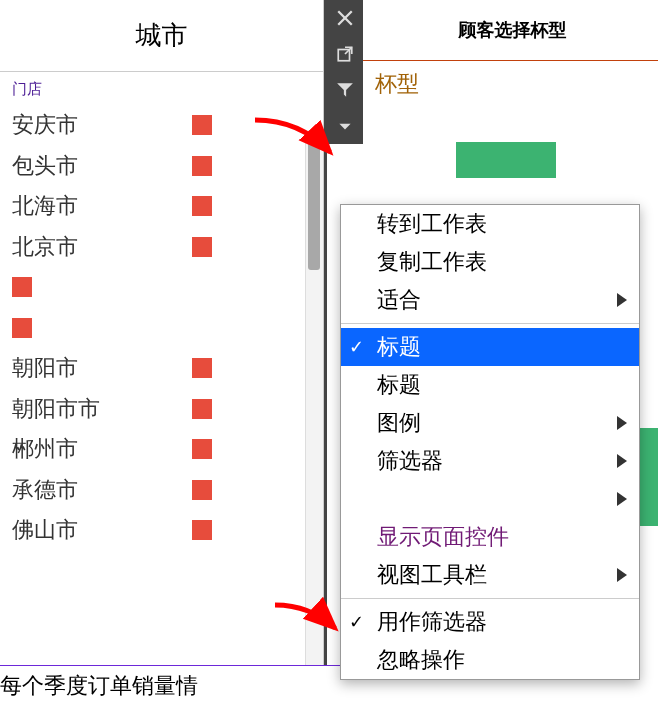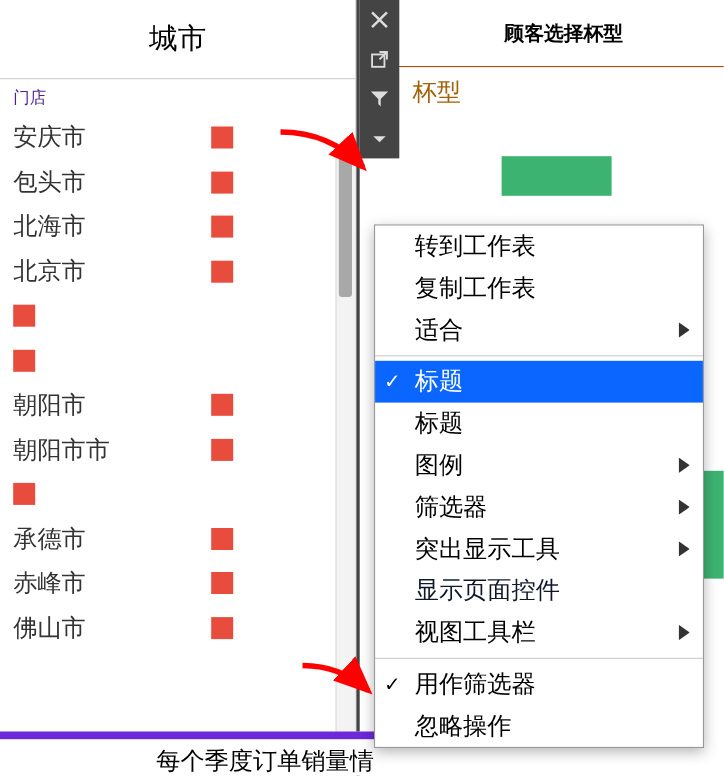--- a/index.html
+++ b/index.html
@@ -122,23 +122,23 @@
     height: 98px;
     background: #3cb371;
   }
   .footer {
     position: absolute;
     left: 0;
     bottom: 0;
     width: 340px;
     height: 40px;
     background: #fff;
-    border-top: 7px solid #6d28d9;
+    border-top: 1px solid #6d28d9;
     font-size: 22px;
-    text-align: right;
+    text-align: left;
     line-height: 40px;
     z-index: 3;
   }
   
   .context-menu {
     position: absolute;
     left: 340px;
     top: 176px;
     width: 300px;
     background: #fff;
@@ -149,21 +149,21 @@
     margin-top: 28px;
   }
   .menu-item {
     display: flex;
     align-items: center;
     padding: 4px 14px 4px 36px;
     position: relative;
     cursor: default;
     height: 38px;
   }
-  .menu-item.disabled { color: #0f172a; }
+  .menu-item.disabled { color: #701a75; }
   .menu-item.selected {
     background: #0a66ff;
     color: #fff;
   }
   .menu-sep {
     height: 1px;
     background: #ccc;
     margin: 4px 0;
   }
   .menu-check {
@@ -221,28 +221,25 @@
         </div>
         <div class="city-row">
           <span class="city-name">朝阳市</span>
           <span class="color-swatch" style="background: rgb(231, 76, 60);"></span>
         </div>
         <div class="city-row">
           <span class="city-name">朝阳市市</span>
           <span class="color-swatch" style="background: rgb(231, 76, 60);"></span>
         </div>
         <div class="city-row">
+          <span class="city-name">郴州市</span>
           <span class="color-swatch" style="background: rgb(231, 76, 60);"></span>
         </div>
         <div class="city-row">
           <span class="city-name">承德市</span>
-          <span class="color-swatch" style="background: rgb(231, 76, 60);"></span>
-        </div>
-        <div class="city-row">
-          <span class="city-name">赤峰市</span>
           <span class="color-swatch" style="background: rgb(231, 76, 60);"></span>
         </div>
         <div class="city-row">
           <span class="city-name">佛山市</span>
           <span class="color-swatch" style="background: rgb(231, 76, 60);"></span>
         </div>
       </div>
     <div class="scrollbar-track">
       <div class="scrollbar-thumb"></div>
     </div>
@@ -309,21 +306,20 @@
           <path d="M0 0 L10 7 L0 14 Z" fill="#333"></path>
         </svg></span>
   </div>
   <div class="menu-item">
     <span>筛选器</span>
     <span class="menu-arrow"><svg viewBox="0 0 10 14">
           <path d="M0 0 L10 7 L0 14 Z" fill="#333"></path>
         </svg></span>
   </div>
   <div class="menu-item">
-    <span>突出显示工具</span>
     <span class="menu-arrow"><svg viewBox="0 0 10 14">
           <path d="M0 0 L10 7 L0 14 Z" fill="#333"></path>
         </svg></span>
   </div>
   <div class="menu-item disabled">
       <span>显示页面控件</span>
     </div>
   <div class="menu-item">
     <span>视图工具栏</span>
     <span class="menu-arrow"><svg viewBox="0 0 10 14">

